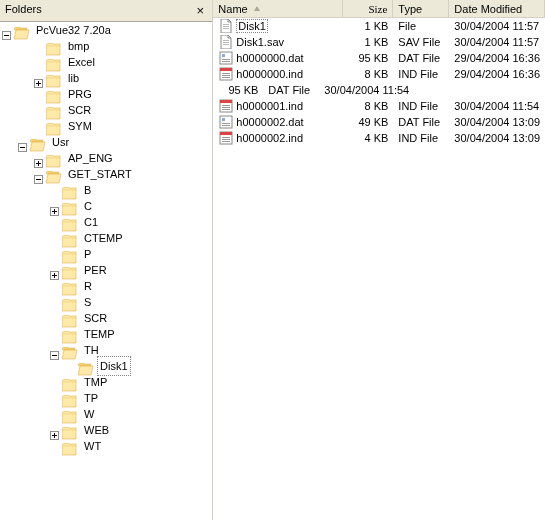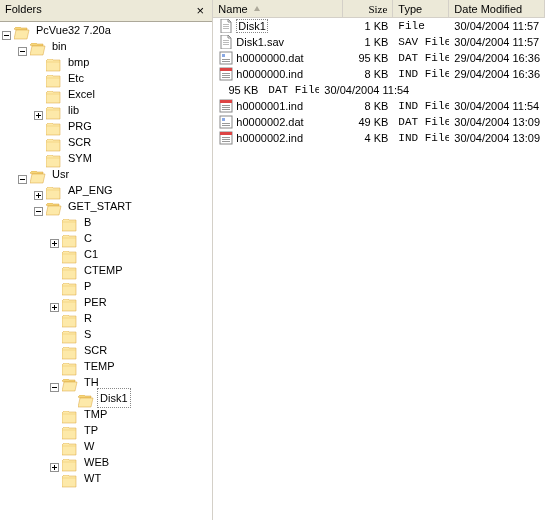--- a/index.html
+++ b/index.html
@@ -124,21 +124,21 @@
   }
   .file-list { flex: 1; overflow: auto; }
   .file-row {
     display: flex;
     height: 16px;
     align-items: center;
   }
   .file-row .cell { padding: 0 5px; overflow: hidden; white-space: nowrap; }
   .file-row .c-name { width: 130px; display: flex; align-items: center; }
   .file-row .c-size { width: 50px; text-align: right; }
-  .file-row .c-type { width: 56px; font-family: Liberation Mono, monospace; }
+  .file-row .c-type { width: 56px; }
   .file-row .c-date { flex: 1; }
   .file-name.sel {
     border: 1px dotted #888;
     padding: 0 1px;
   }
   .file-icon {
     width: 16px; height: 16px;
     margin-right: 2px;
     flex-shrink: 0;
     display: inline-flex;
@@ -165,56 +165,29 @@
         <span class="folder-icon">
           <svg width="16" height="13" viewBox="0 0 16 13">
             <path d="M0 2 L2 0 L6 0 L7 1 L13 1 L13 3 L2 3 Z" fill="#f5d57a" stroke="#d9a23b" stroke-width="0.5"></path>
             <path d="M2 3 L15 3 L13 12 L0 12 Z" fill="#fde9a9" stroke="#d9a23b" stroke-width="0.5"></path>
           </svg>
         </span>
         <span class="node-label">PcVue32 7.20a</span>
       </div>
       <div class="tree-node">
         <span class="indent"></span>
-        <span class="toggle">
-          <span class="toggle-inner">
-            <span class="h"></span>
-          </span>
-        </span>
-        <span class="folder-icon">
-          <svg width="16" height="13" viewBox="0 0 16 13">
-            <path d="M0 2 L2 0 L6 0 L7 1 L13 1 L13 3 L2 3 Z" fill="#f5d57a" stroke="#d9a23b" stroke-width="0.5"></path>
-            <path d="M2 3 L15 3 L13 12 L0 12 Z" fill="#fde9a9" stroke="#d9a23b" stroke-width="0.5"></path>
-          </svg>
-        </span>
-        <span class="node-label">bin</span>
-      </div>
-      <div class="tree-node">
-        <span class="indent"></span>
         <span class="indent"></span>
         <span class="toggle nochild"></span>
         <span class="folder-icon">
           <svg width="16" height="13" viewBox="0 0 16 13">
             <path d="M0 2 L2 0 L6 0 L7 1 L14 1 L14 12 L0 12 Z" fill="#fde9a9" stroke="#d9a23b" stroke-width="0.5"></path>
             <path d="M0 3 L14 3" stroke="#eec666" stroke-width="0.5"></path>
           </svg>
         </span>
         <span class="node-label">bmp</span>
-      </div>
-      <div class="tree-node">
-        <span class="indent"></span>
-        <span class="indent"></span>
-        <span class="toggle nochild"></span>
-        <span class="folder-icon">
-          <svg width="16" height="13" viewBox="0 0 16 13">
-            <path d="M0 2 L2 0 L6 0 L7 1 L14 1 L14 12 L0 12 Z" fill="#fde9a9" stroke="#d9a23b" stroke-width="0.5"></path>
-            <path d="M0 3 L14 3" stroke="#eec666" stroke-width="0.5"></path>
-          </svg>
-        </span>
-        <span class="node-label">Etc</span>
       </div>
       <div class="tree-node">
         <span class="indent"></span>
         <span class="indent"></span>
         <span class="toggle nochild"></span>
         <span class="folder-icon">
           <svg width="16" height="13" viewBox="0 0 16 13">
             <path d="M0 2 L2 0 L6 0 L7 1 L14 1 L14 12 L0 12 Z" fill="#fde9a9" stroke="#d9a23b" stroke-width="0.5"></path>
             <path d="M0 3 L14 3" stroke="#eec666" stroke-width="0.5"></path>
           </svg>

